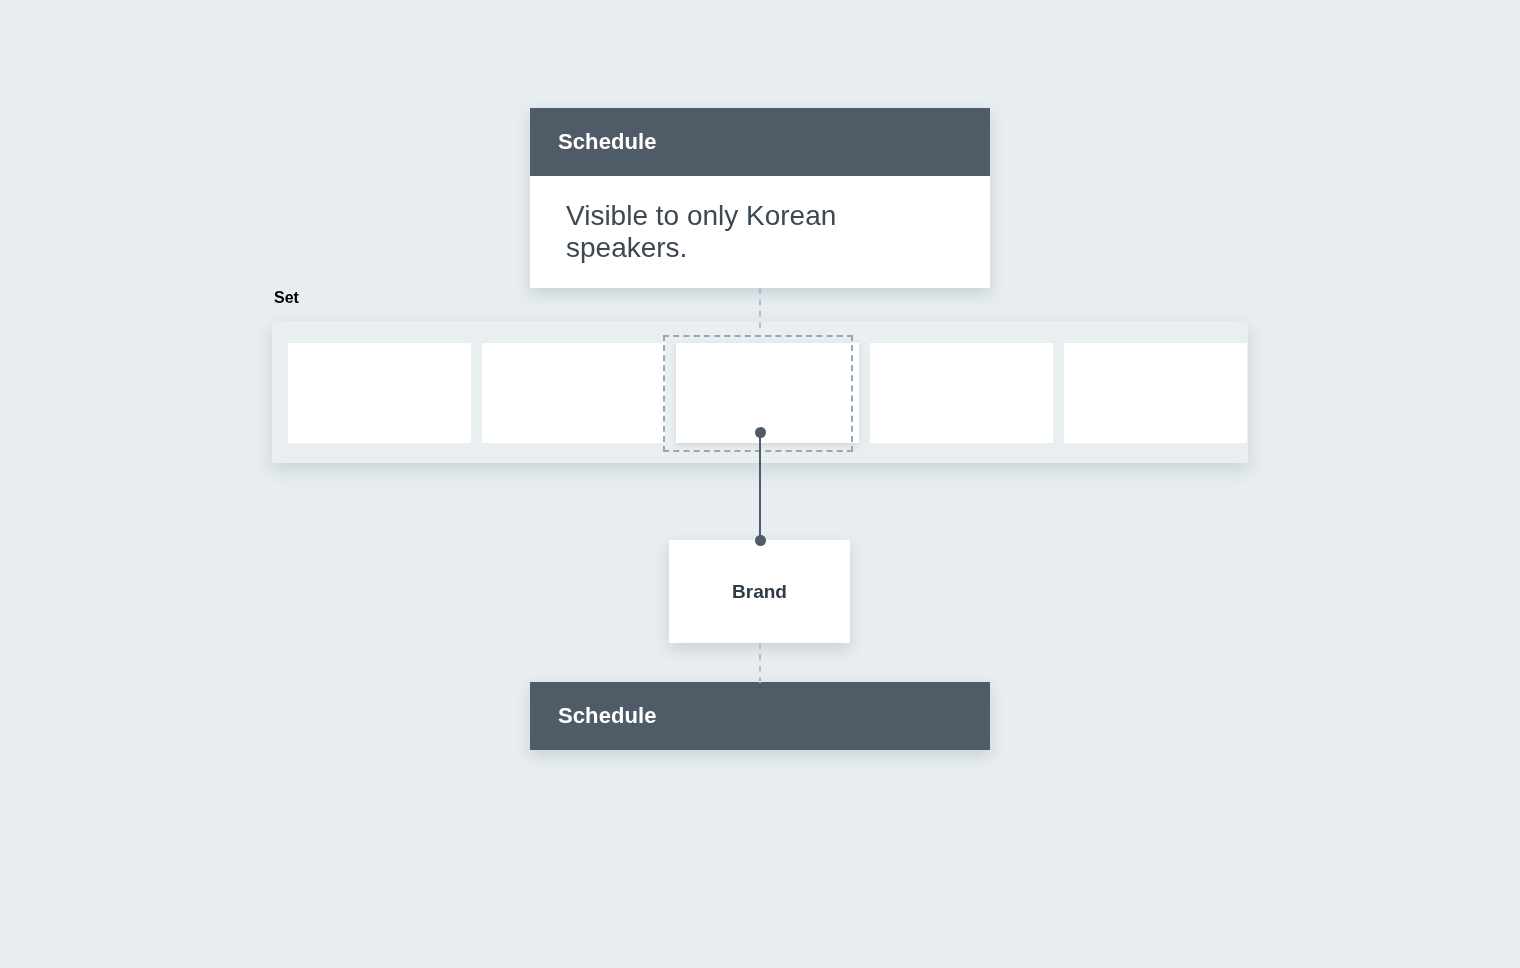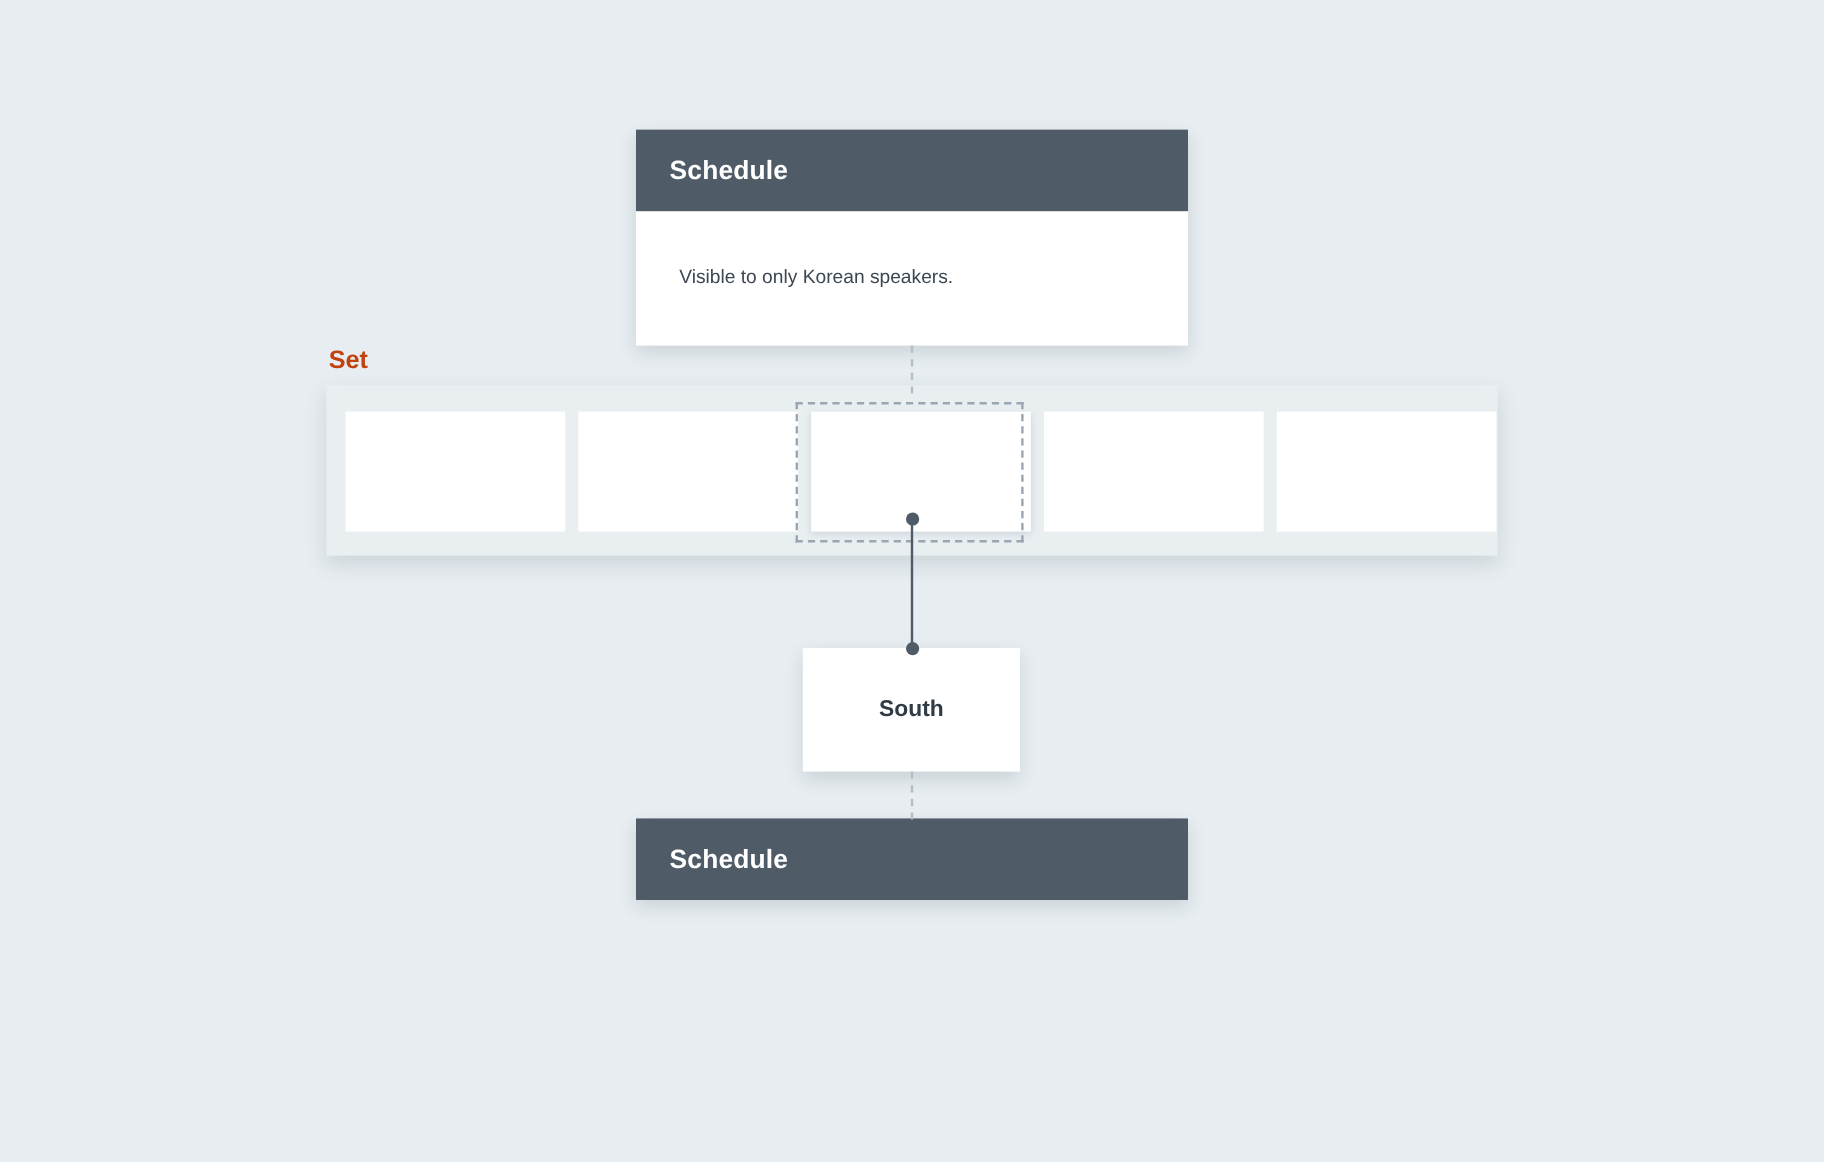--- a/index.html
+++ b/index.html
@@ -48,36 +48,36 @@
   }
   .schedule-card .card-body {
     height: 112px;
     display: flex;
     align-items: center;
     padding: 0 36px;
     box-sizing: border-box;
   }
   .schedule-card .card-body-text {
     color: #3d4852;
-    font-size: 16px;
+    font-size: 28px;
     font-weight: 400;
     font-family: "Liberation Sans", sans-serif;
   }
 
   #schedule-card-top { left: 530px; top: 108px; }
   #schedule-card-bottom { left: 530px; top: 682px; }
 
   
   #set-label {
     position: absolute;
     left: 274px;
     top: 289px;
-    font-size: 21px;
+    font-size: 16px;
     font-weight: 700;
-    color: #c2410c;
+    color: #000000;
     font-family: "Liberation Sans", sans-serif;
     z-index: 4;
   }
 
   
   #set-container {
     position: absolute;
     left: 272px;
     top: 321px;
     width: 976px;
@@ -213,21 +213,21 @@
     </div>
   </div>
 
   <div id="selection-outline"></div>
 
   <div class="connector-dot" id="connector-dot-upper"></div>
   <div class="connector connector-solid" id="connector-mid-solid"></div>
   <div class="connector-dot" id="connector-dot-lower"></div>
 
   <div id="brand-box">
-    <span id="brand-label">South</span>
+    <span id="brand-label">Brand</span>
   </div>
 
   <div class="connector connector-dashed" id="connector-bottom-dashed"></div>
 
   <div class="schedule-card" id="schedule-card-bottom">
     <div class="card-header">
       <span class="card-header-title">Schedule</span>
     </div>
   </div>
 

